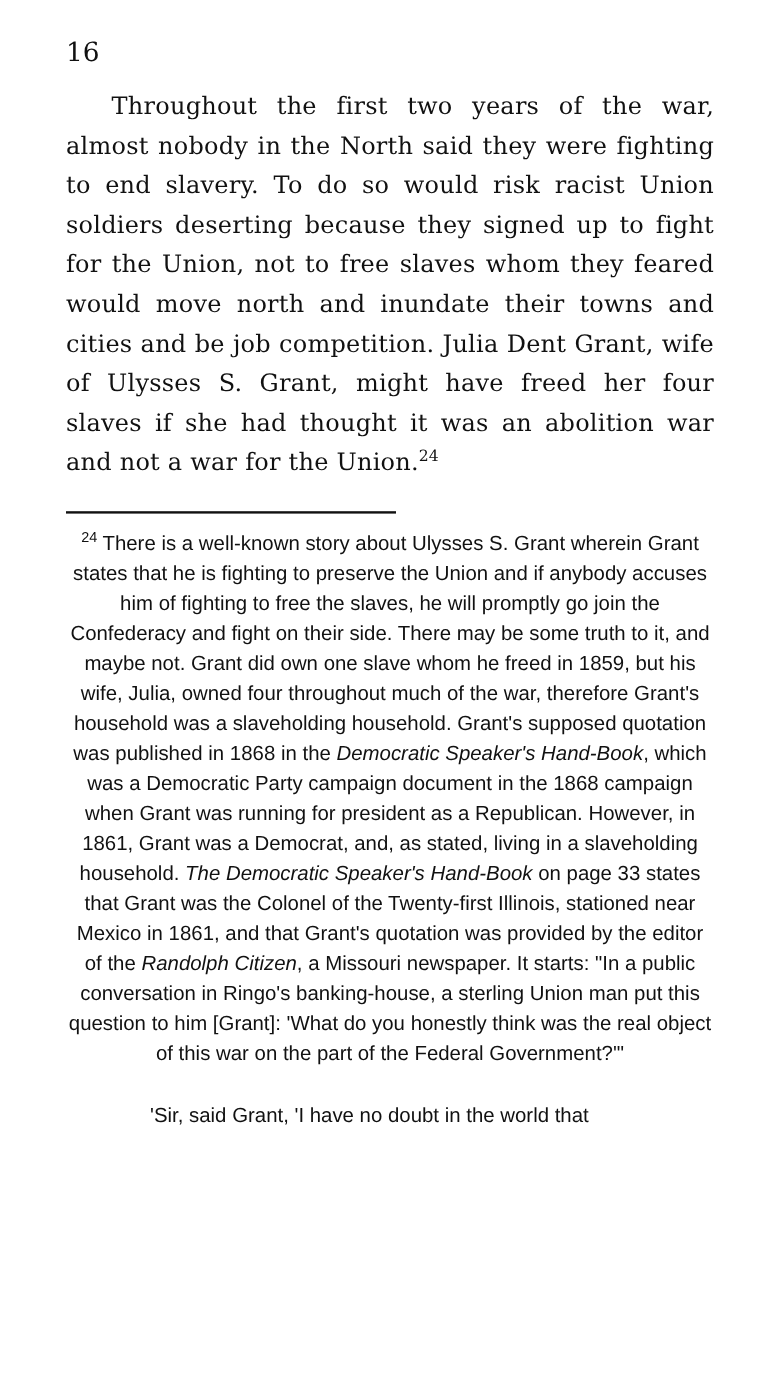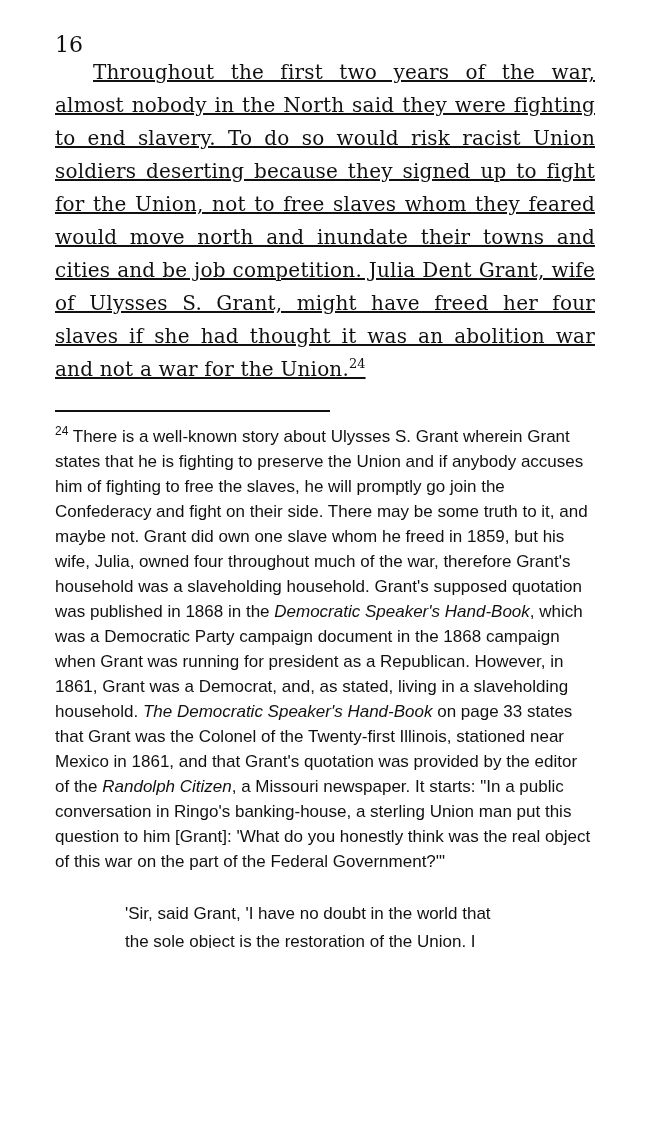--- a/index.html
+++ b/index.html
@@ -33,48 +33,47 @@
   .page-number {
     position: absolute;
     left: 0;
     top: 30px;
   }
   .head-title {
     text-align: center;
   }
   
   .body-para {
-    margin-top: 26px;
+    margin-top: 42px;
     font-family: "DejaVu Serif", "Liberation Serif", serif;
     font-size: 20px;
     line-height: 33px;
     text-align: justify;
     text-indent: 38px;
     letter-spacing: 0.2px;
-    text-decoration: underline;
   }
   .body-para sup {
     font-size: 13px;
     line-height: 0;
     vertical-align: super;
     letter-spacing: 0;
   }
   
   .footnote-rule {
     margin: 24px 0 0 0;
     width: 275px;
     border: none;
     border-top: 2px solid #111111;
   }
   .footnote {
     margin-top: 12px;
     font-family: "Liberation Sans", sans-serif;
     font-size: 17px;
     line-height: 25px;
-    text-align: left;
+    text-align: center;
   }
   .footnote sup {
     font-size: 12px;
     line-height: 0;
     vertical-align: super;
   }
   .footnote i {
     font-style: italic;
   }
   

